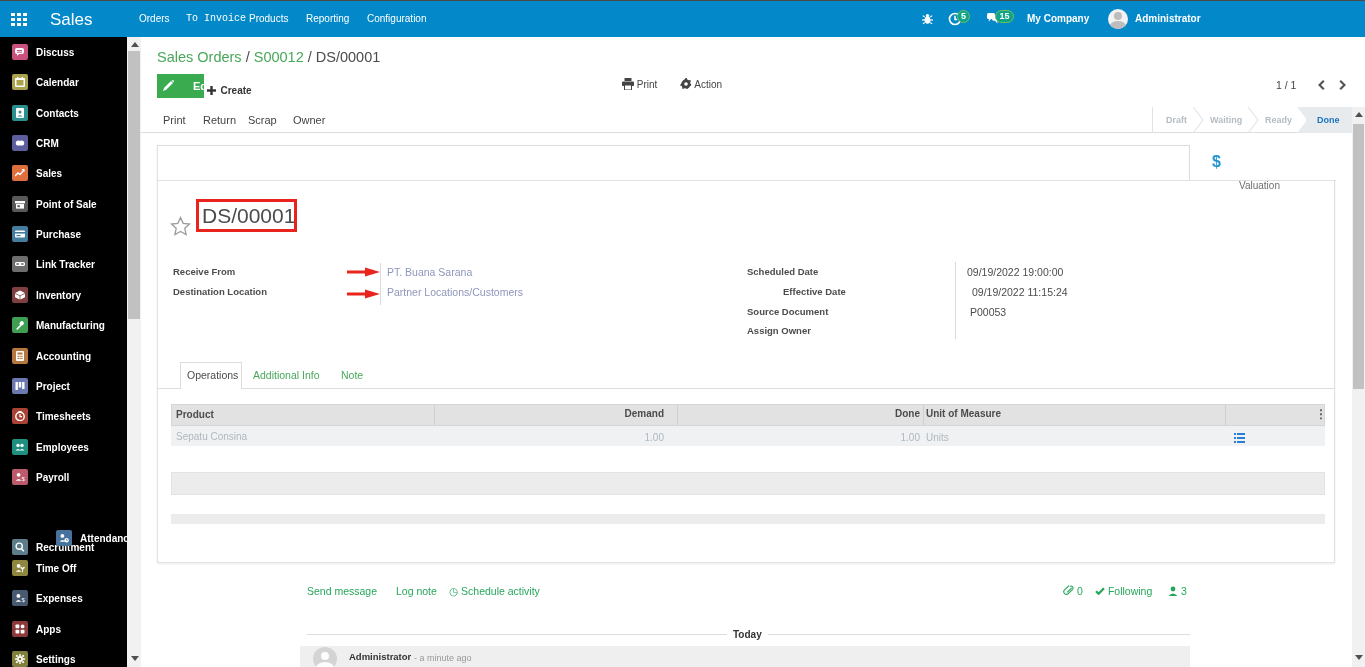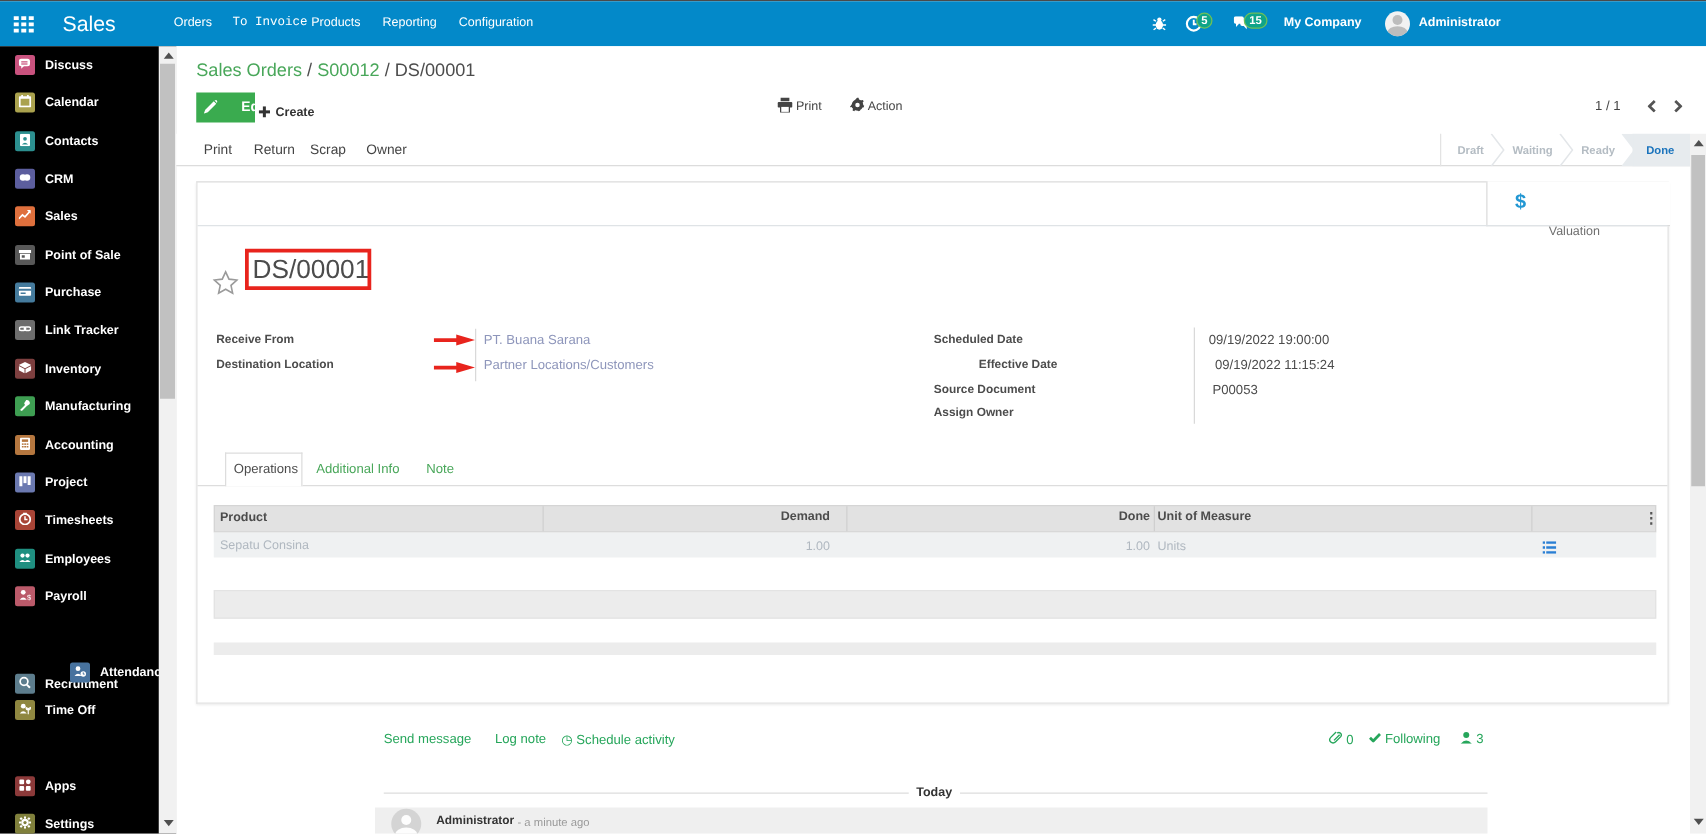--- a/index.html
+++ b/index.html
@@ -245,20 +245,28 @@
         <div class="sblabel">Attendances</div>
       </div>
     <div class="sbitem" style="top:523px;">
         <div class="sbicon" style="background:#8f8740;text-align:center;line-height:16px;"><svg width="10" height="10" viewBox="0 0 10 10">
             <circle cx="3.6" cy="2.9" r="1.9" fill="#fff"></circle>
             <path d="M0.8 8.8 Q3.6 5.2 6.4 8.8 Z" fill="#fff"></path>
             <path d="M7.6 9.3 L7.6 6 M7.6 6 Q5.6 6 5.9 4 Q7.6 4.4 7.6 6 M7.6 6 Q9.6 6 9.3 4 Q7.6 4.4 7.6 6" stroke="#fff" stroke-width="0.9" fill="none"></path>
           </svg></div>
         <div class="sblabel">Time Off</div>
       </div>
+    <div class="sbitem" style="top:553px;">
+        <div class="sbicon" style="background:#475a70;text-align:center;line-height:16px;"><svg width="10" height="10" viewBox="0 0 10 10">
+            <circle cx="3.4" cy="2.9" r="1.9" fill="#fff"></circle>
+            <path d="M0.6 8.8 Q3.4 5.2 6.2 8.8 Z" fill="#fff"></path>
+            <text x="6.4" y="9" font-size="6" fill="#fff" font-family="Liberation Sans">$</text>
+          </svg></div>
+        <div class="sblabel">Expenses</div>
+      </div>
     <div class="sbitem" style="top:584px;">
         <div class="sbicon" style="background:#8c3a3a;text-align:center;line-height:16px;"><svg width="10" height="10" viewBox="0 0 10 10">
             <g fill="#fff">
               <rect x="0.5" y="0.5" width="3.8" height="3.8" rx="0.8"></rect>
               <rect x="5.7" y="0.5" width="3.8" height="3.8" rx="2"></rect>
               <rect x="0.5" y="5.7" width="3.8" height="3.8" rx="0.8"></rect>
               <rect x="5.7" y="5.7" width="3.8" height="3.8" rx="0.8"></rect>
             </g>
           </svg></div>
         <div class="sblabel">Apps</div>

